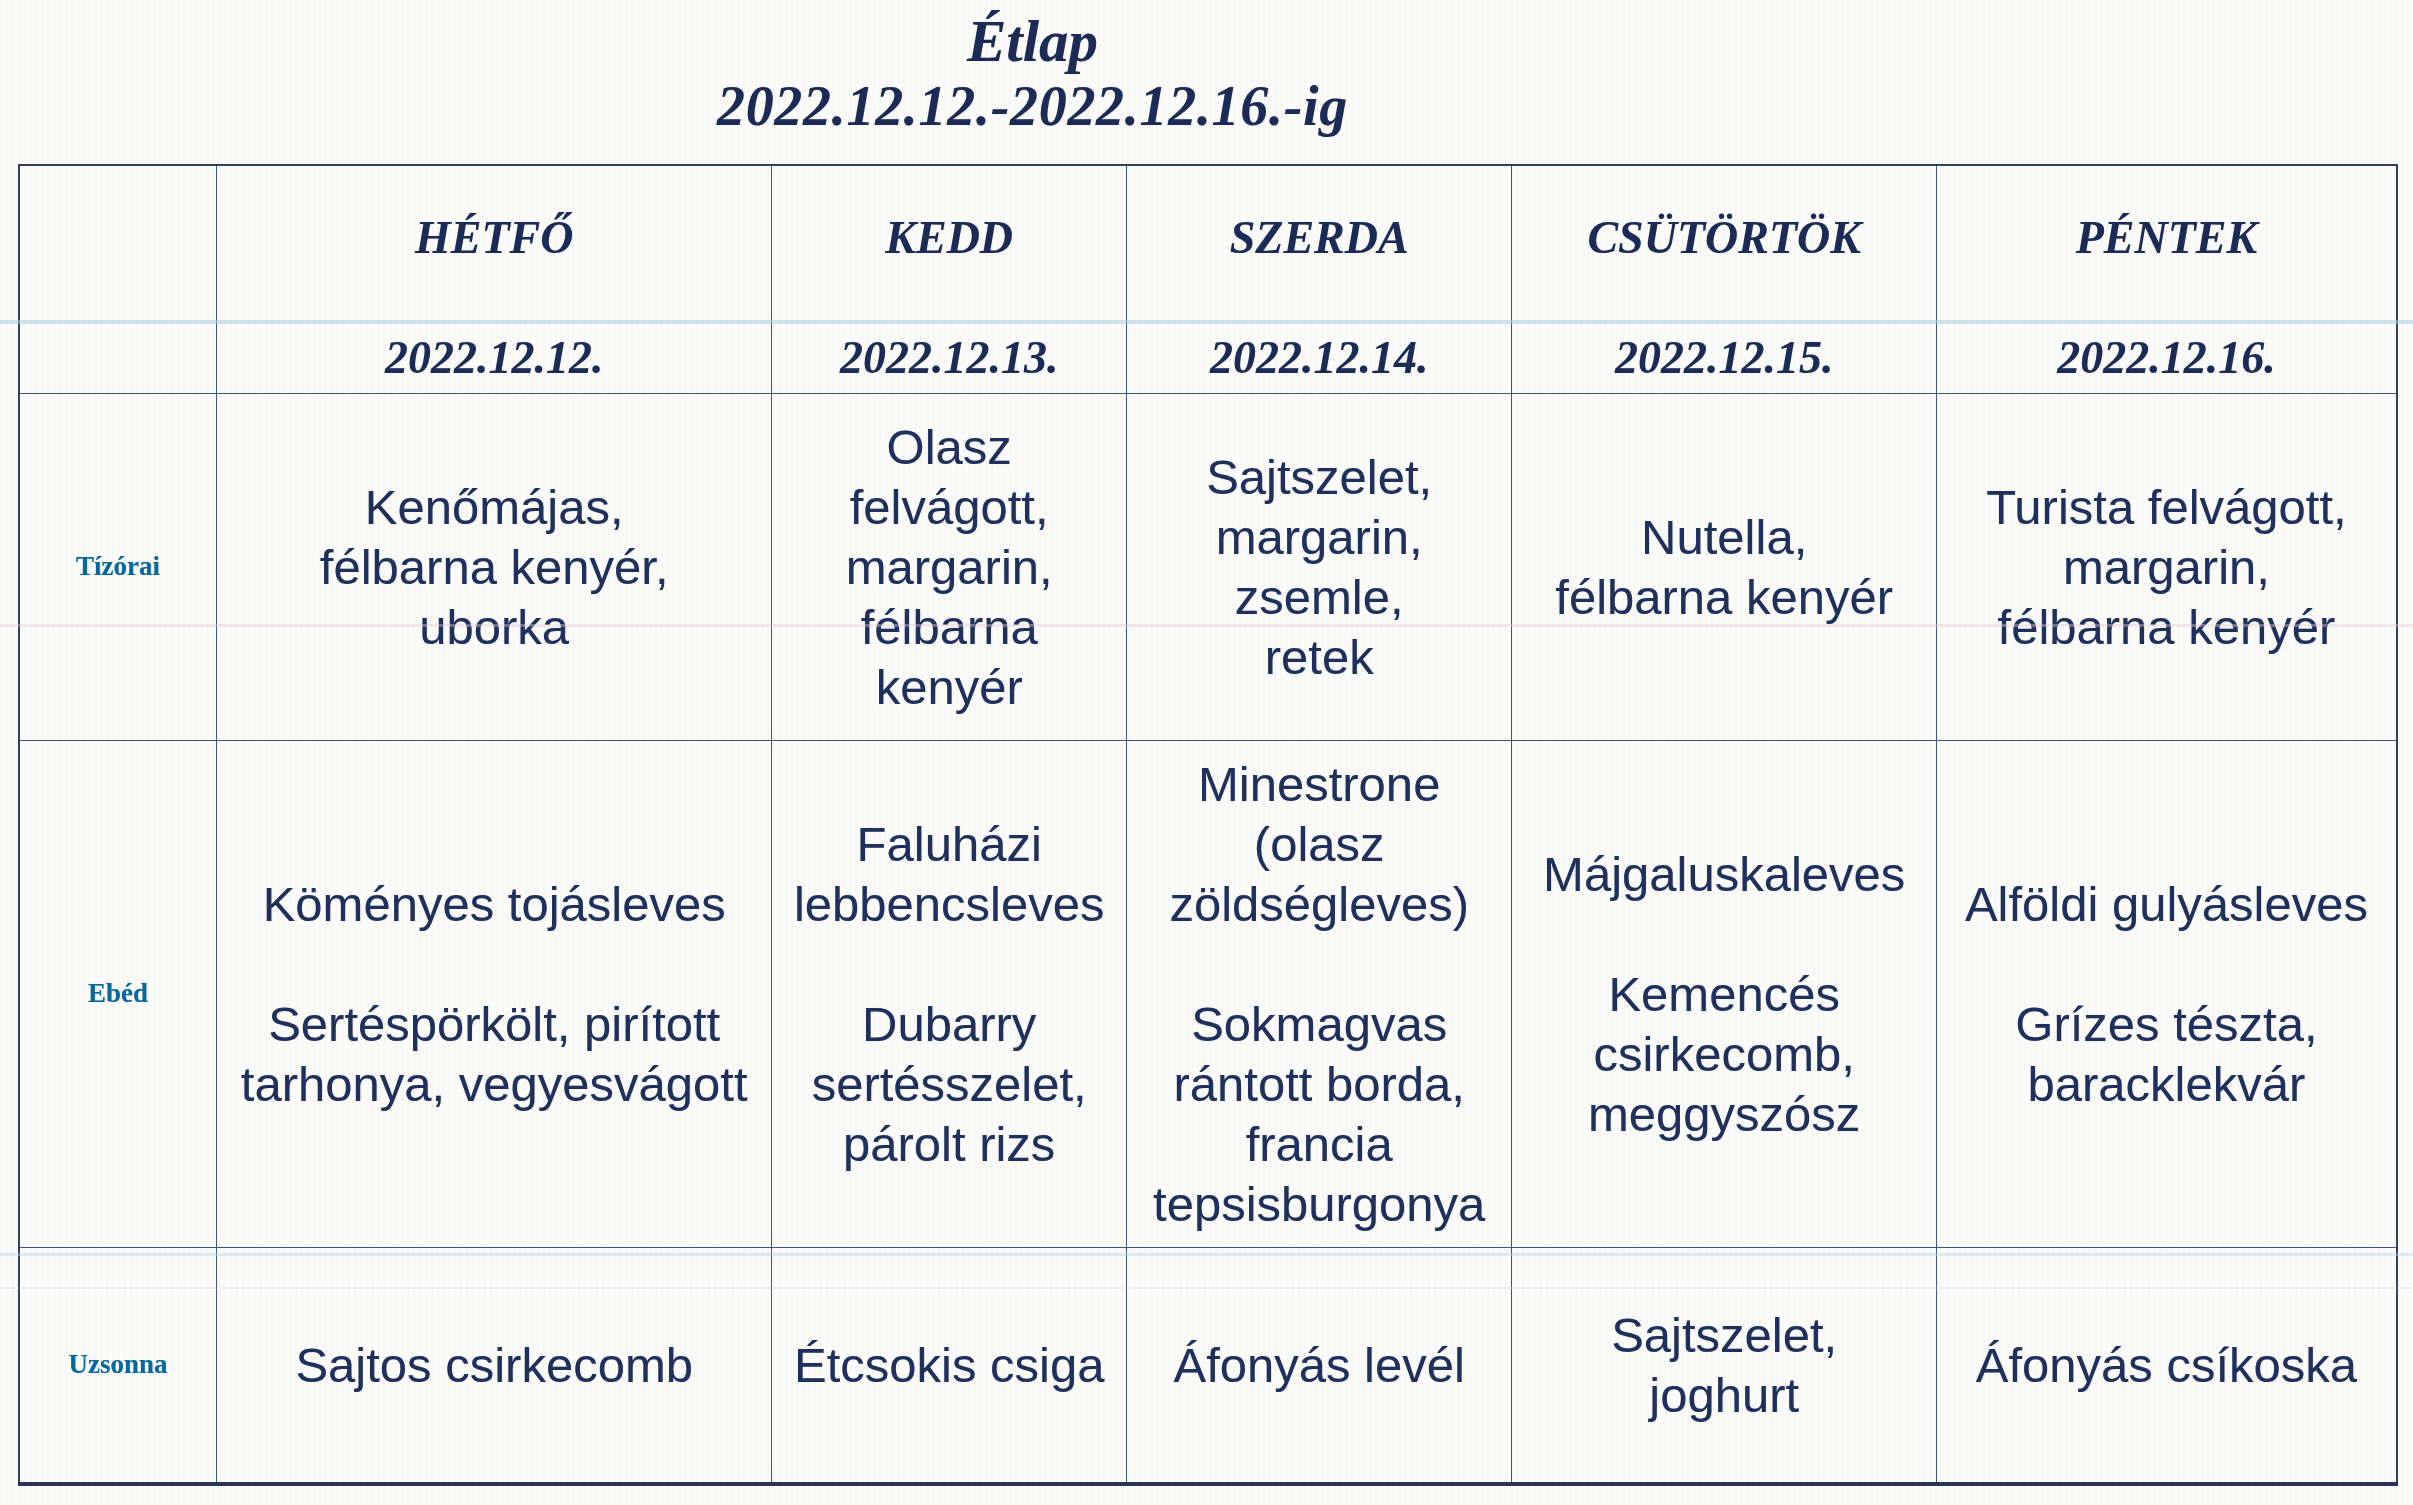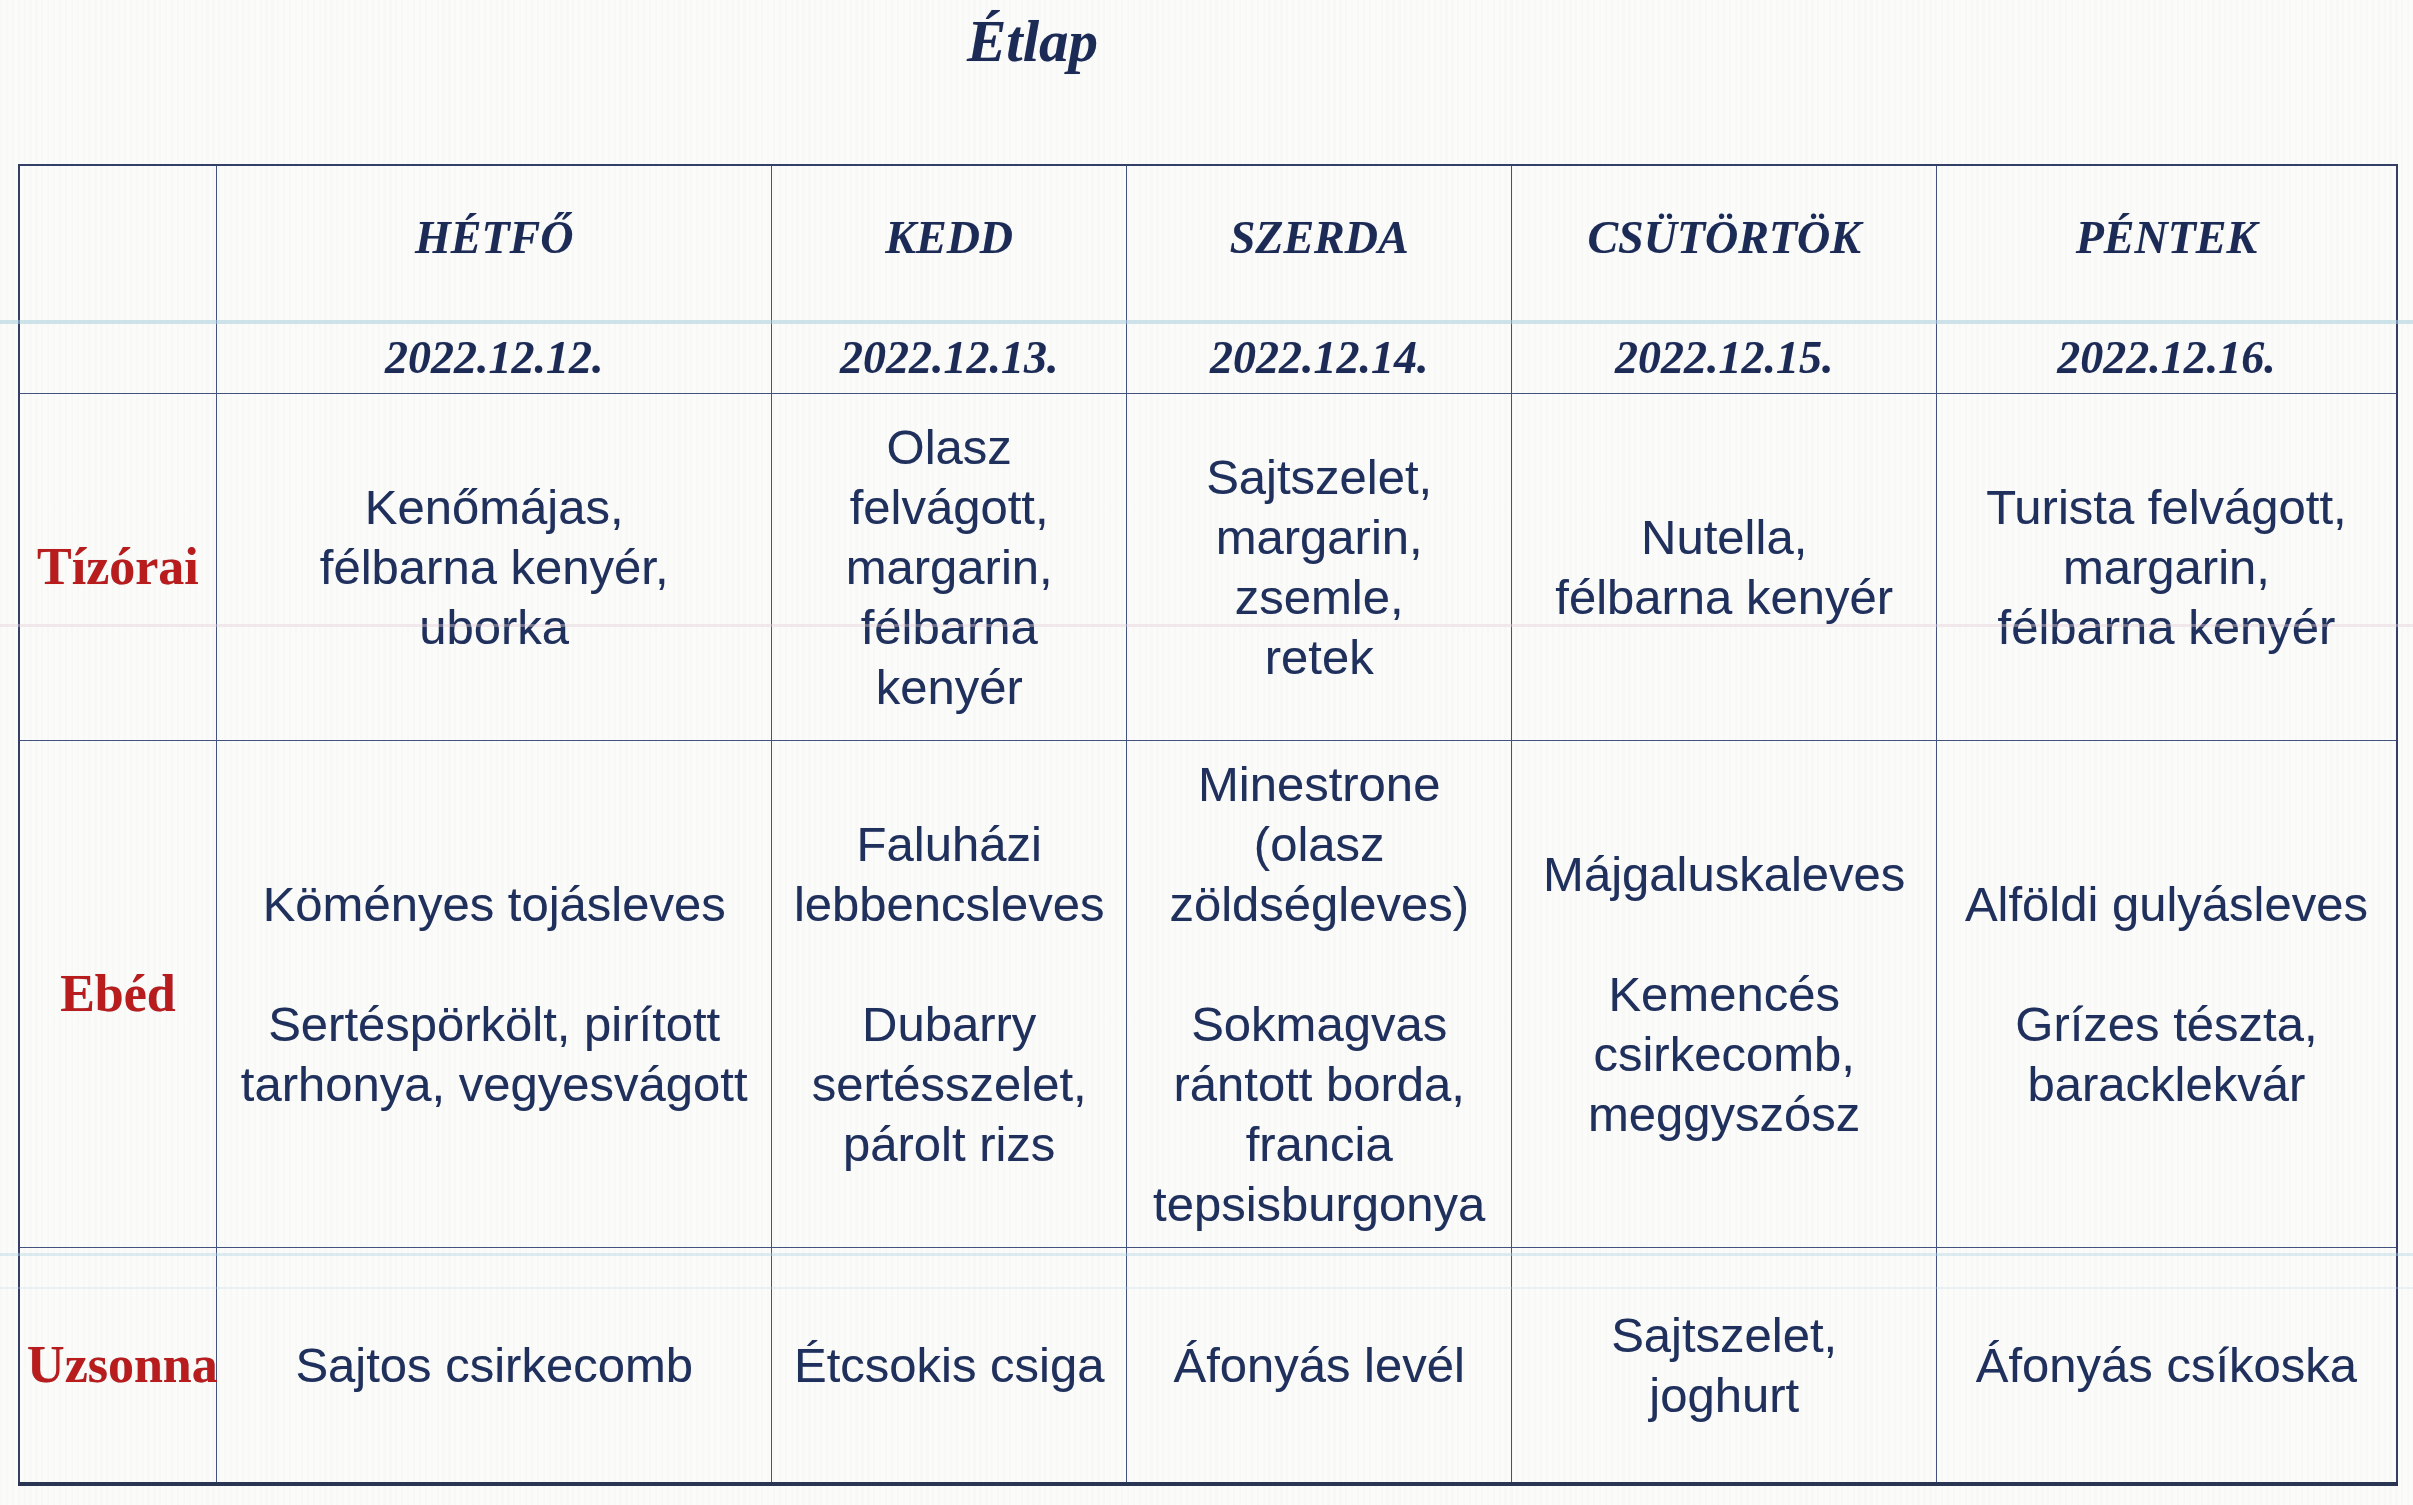--- a/index.html
+++ b/index.html
@@ -107,22 +107,22 @@
     text-shadow: 0 0 0.7px rgba(28,42,86,0.35);
   }
   .day-date {
     font-size: 46px;
     line-height: 1;
     text-shadow: 0 0 0.7px rgba(28,42,86,0.35);
   }
   th.row-label {
     font-family: "Liberation Serif", "DejaVu Serif", serif;
     font-weight: bold;
-    font-size: 52px;
-    color: #b91c1c;
+    font-size: 27px;
+    color: #0369a1;
     text-shadow: 0 0 0.7px rgba(28,42,86,0.35);
   }
   td.menu-cell {
     font-family: "Liberation Sans", "DejaVu Sans", sans-serif;
     font-size: 49px;
     line-height: 60px;
     white-space: pre-line;
     text-shadow: 0 0 0.7px rgba(32,48,92,0.30);
   }
   
@@ -136,20 +136,21 @@
 
 <div class="page">
 
   <div class="scan-streak streak-1"></div>
   <div class="scan-streak streak-2"></div>
   <div class="scan-streak streak-3"></div>
   <div class="scan-streak streak-4"></div>
 
   <header class="title-block">
     <div class="title">Étlap</div>
+    <div class="date-range">2022.12.12.-2022.12.16.-ig</div>
   </header>
 
   <table class="menu-table">
     <colgroup>
       <col style="width:198px">
       <col style="width:555px">
       <col style="width:355px">
       <col style="width:385px">
       <col style="width:425px">
       <col style="width:460px">

